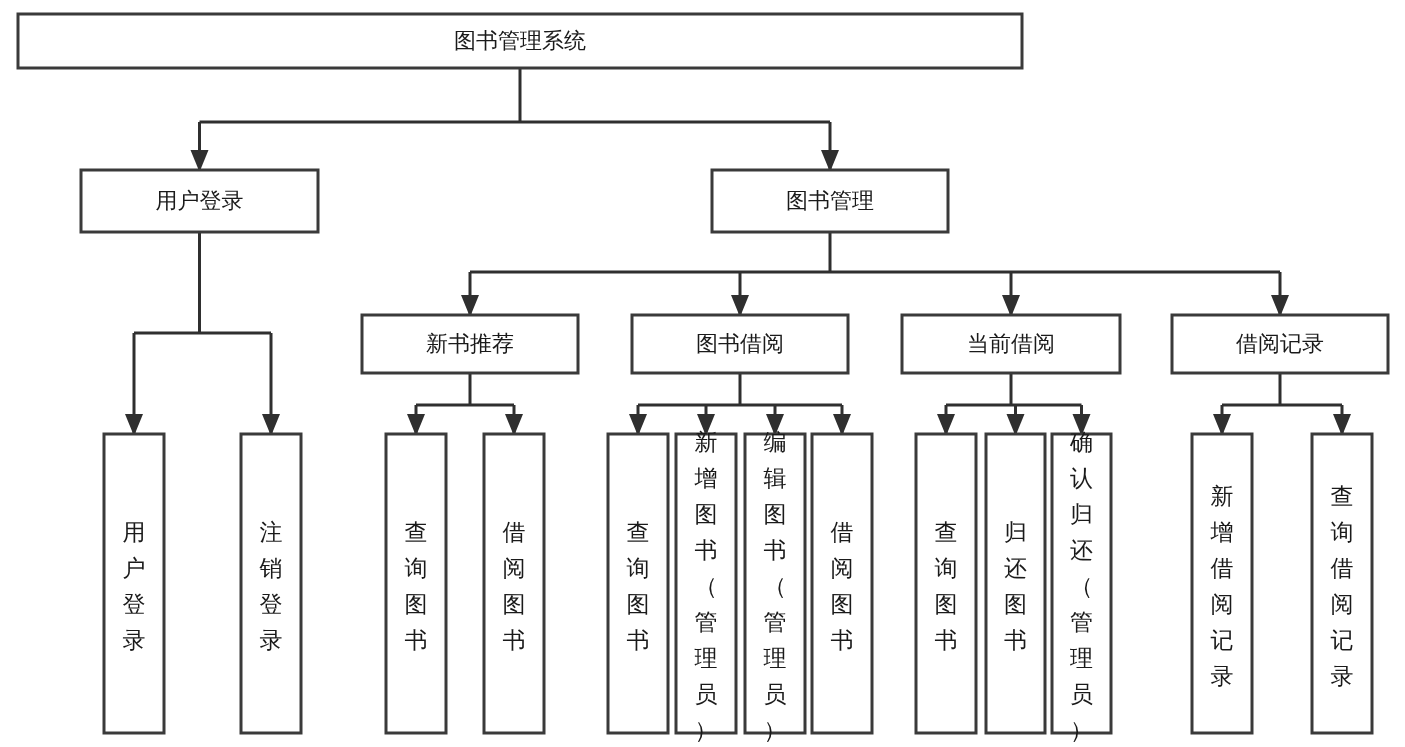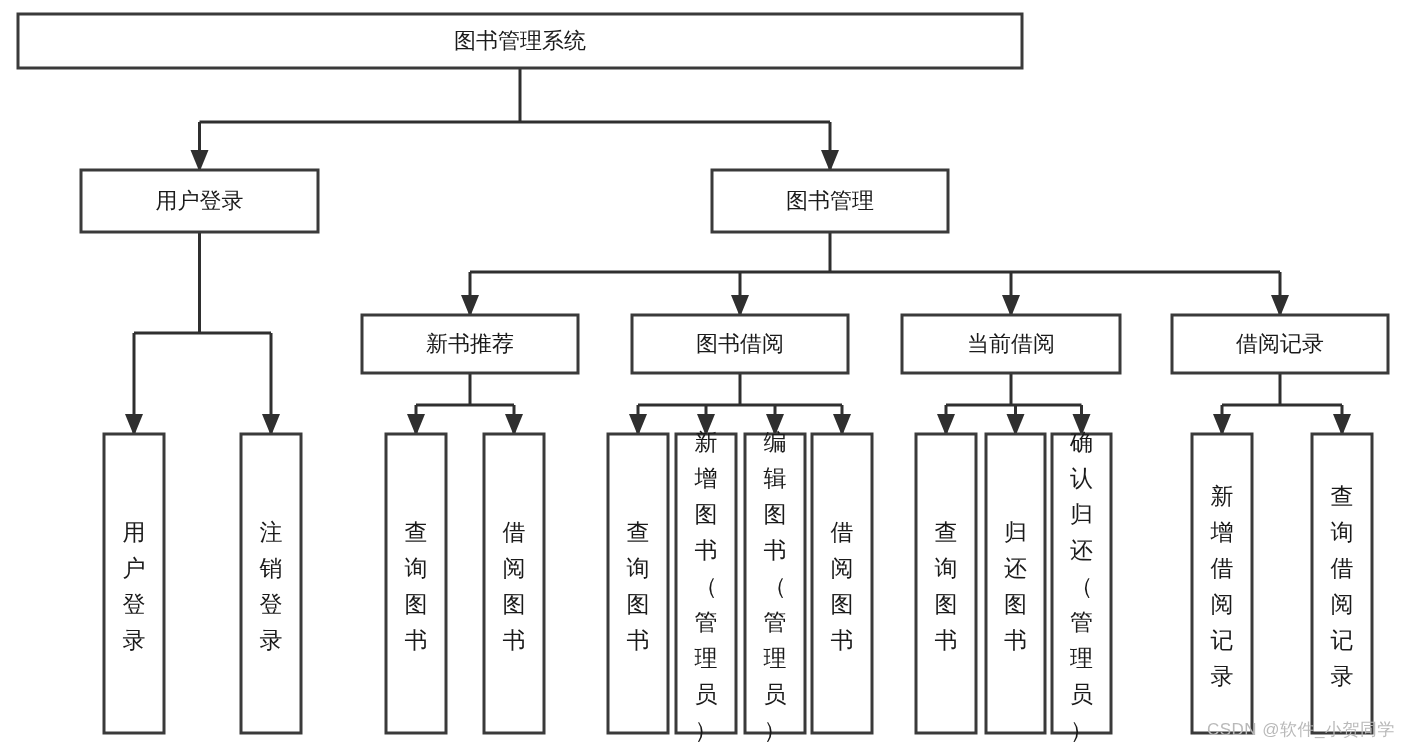--- a/index.html
+++ b/index.html
@@ -201,14 +201,13 @@
         <g>
           <rect x="1192" y="434" width="60" height="299" class="node-box"></rect>
           <text x="1222" y="503.58" class="node-label-v"><tspan x="1222" dy="0">新</tspan><tspan x="1222" dy="36">增</tspan><tspan x="1222" dy="36">借</tspan><tspan x="1222" dy="36">阅</tspan><tspan x="1222" dy="36">记</tspan><tspan x="1222" dy="36">录</tspan></text>
         </g>
         <g>
           <rect x="1312" y="434" width="60" height="299" class="node-box"></rect>
           <text x="1342" y="503.58" class="node-label-v"><tspan x="1342" dy="0">查</tspan><tspan x="1342" dy="36">询</tspan><tspan x="1342" dy="36">借</tspan><tspan x="1342" dy="36">阅</tspan><tspan x="1342" dy="36">记</tspan><tspan x="1342" dy="36">录</tspan></text>
         </g>
       </g>
   </svg>
-  <div class="watermark">CSDN @软件_小贺同学</div>
 </div>
 
 </body></html>

